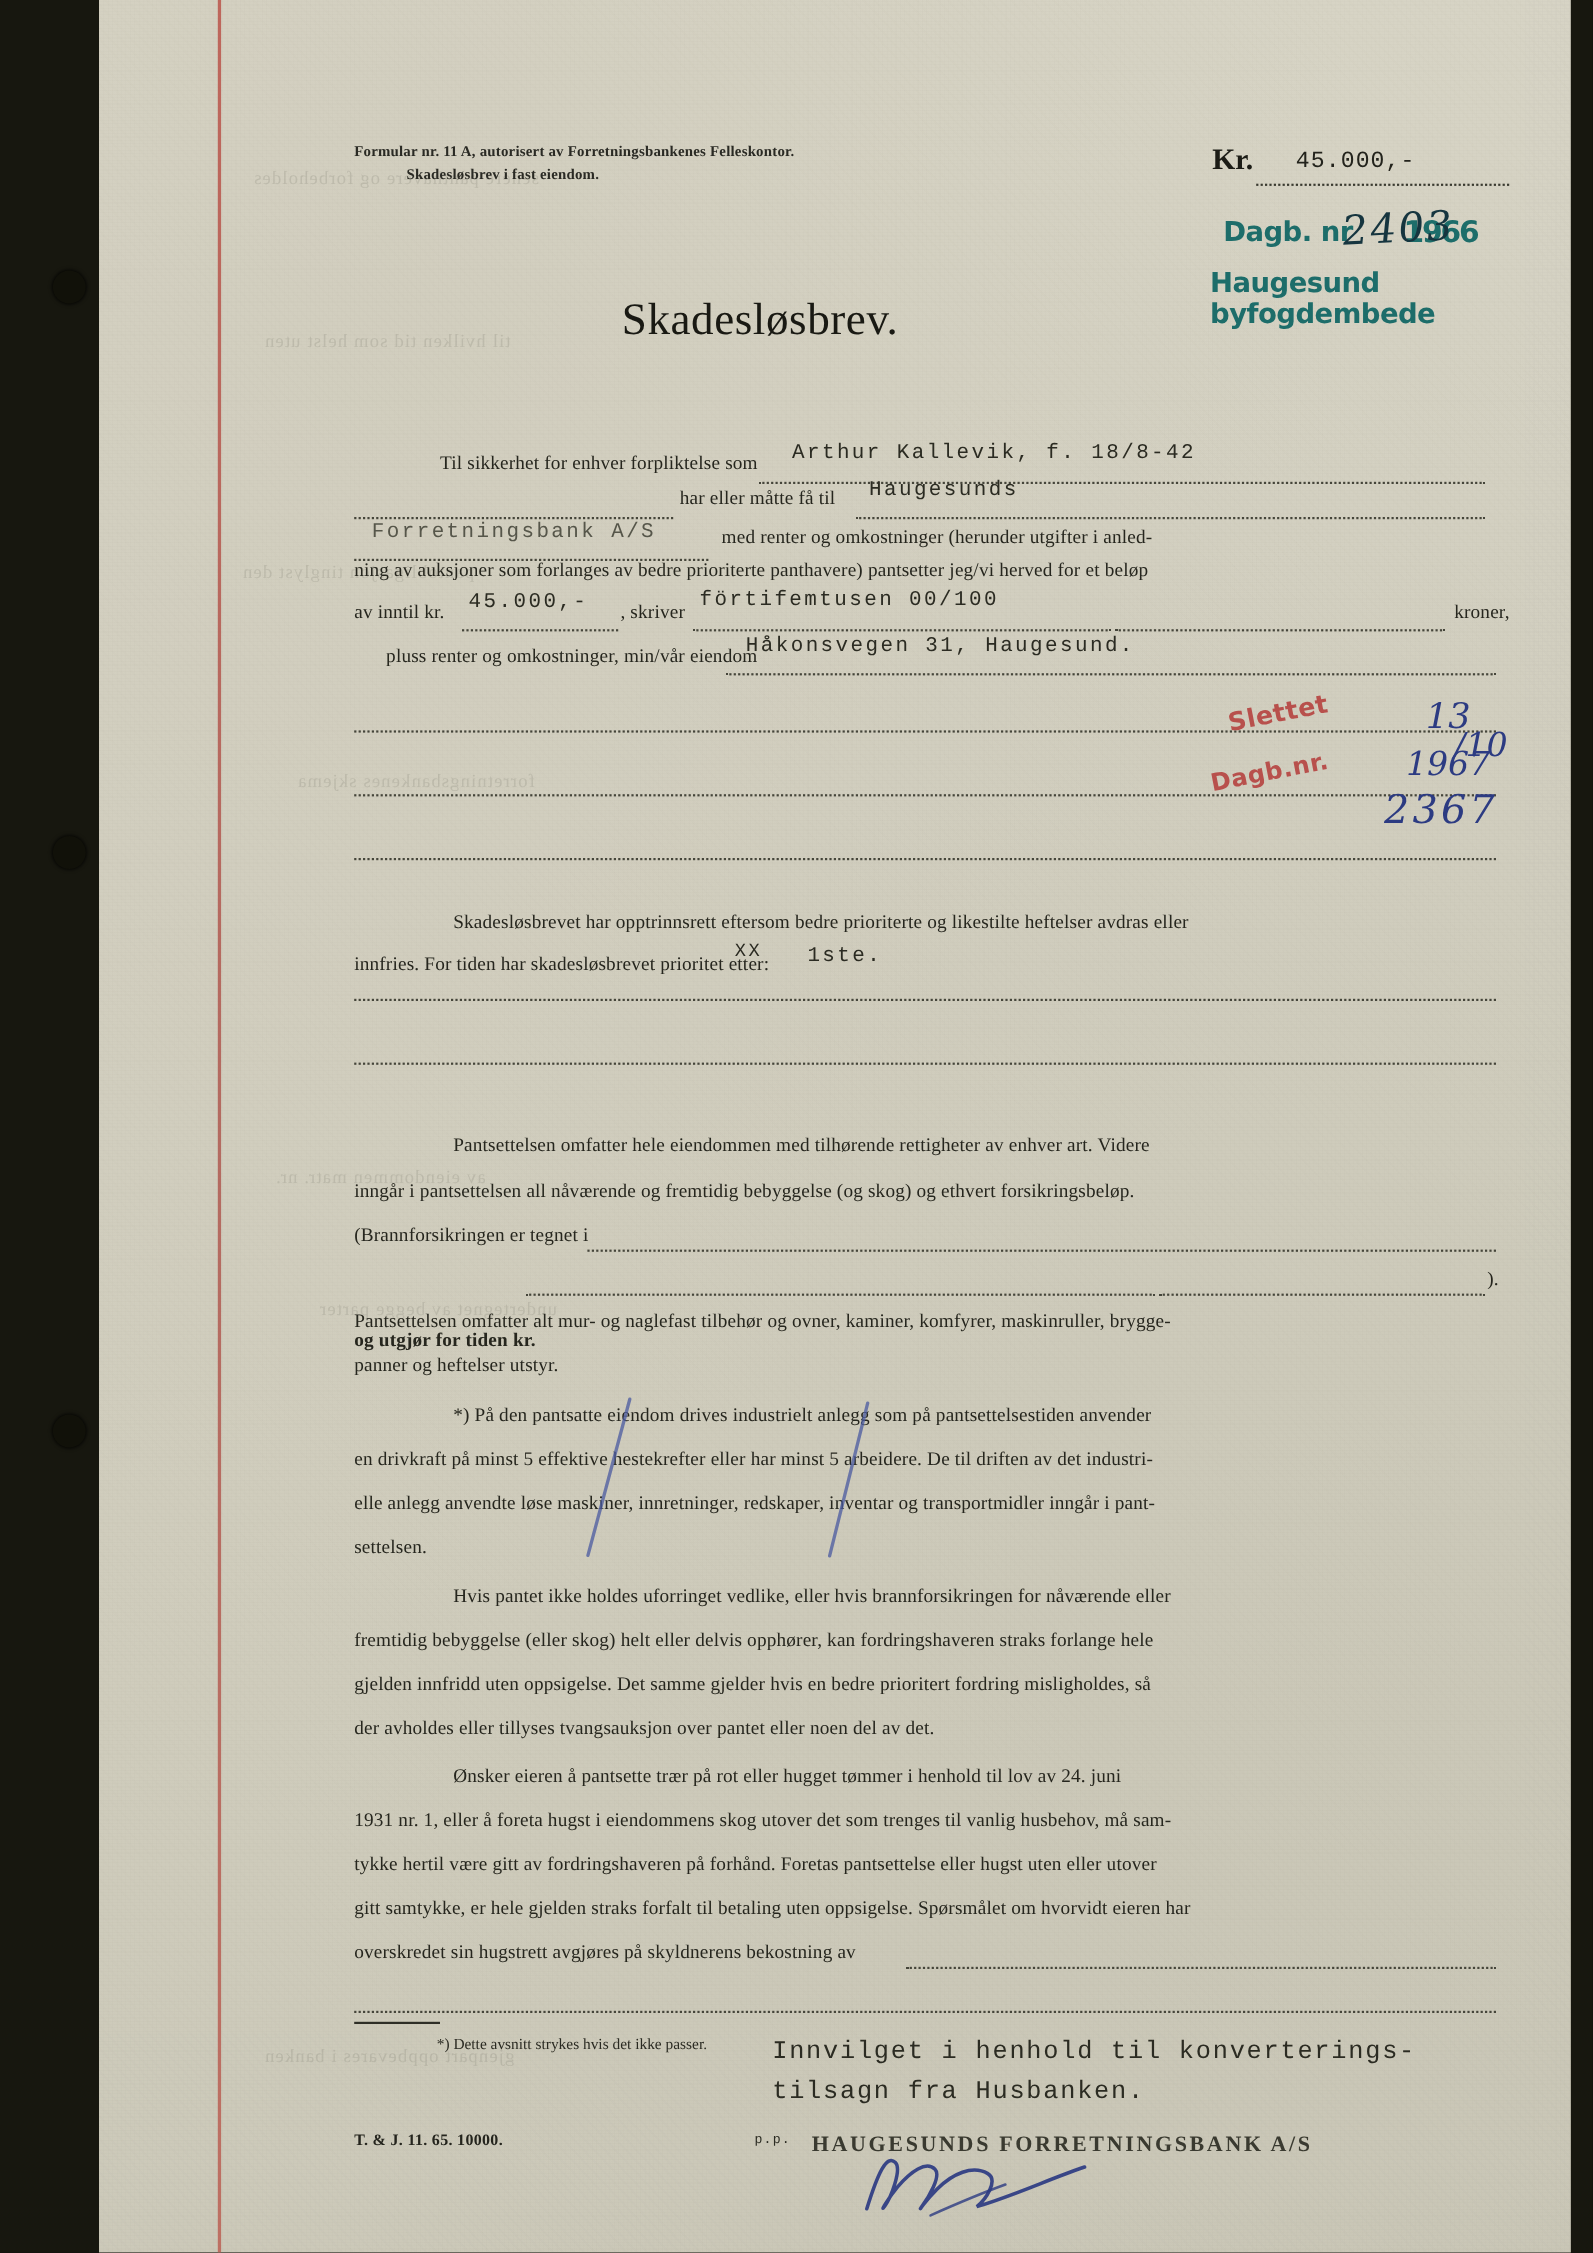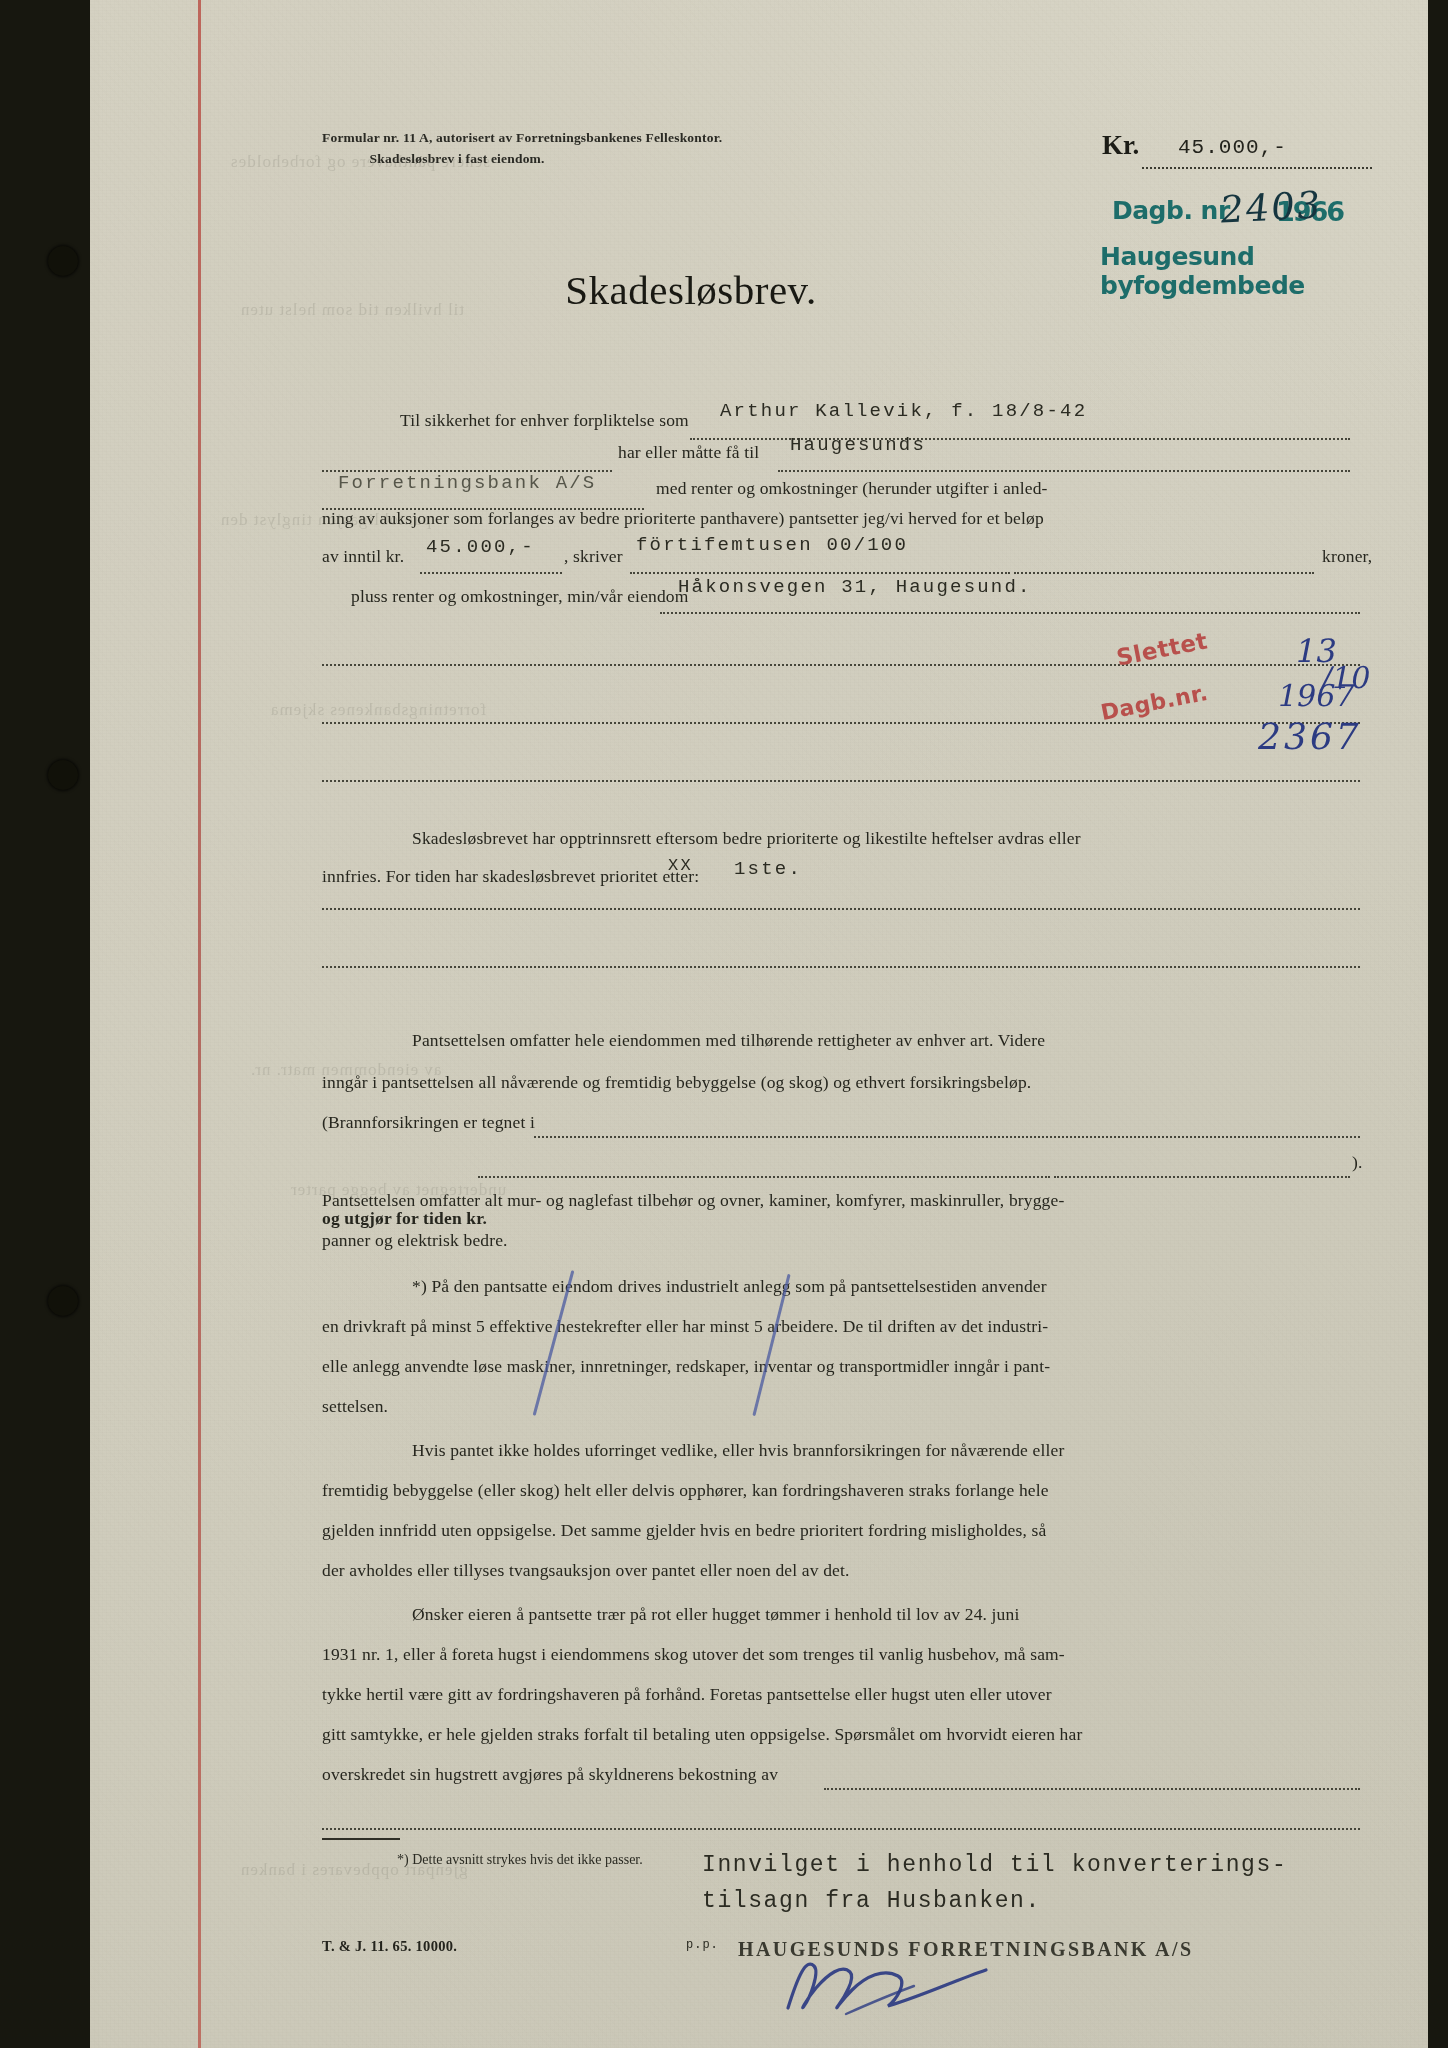--- a/index.html
+++ b/index.html
@@ -361,21 +361,21 @@
 
     <div class="p" style="left:322px; top:1030px;">Pantsettelsen omfatter hele eiendommen med tilhørende rettigheter av enhver art.  Videre</div>
     <div class="p" style="left:232px; top:1072px;">inngår i pantsettelsen all nåværende og fremtidig bebyggelse (og skog) og ethvert forsikringsbeløp.</div>
     <div class="p" style="left:232px; top:1112px;">(Brannforsikringen er tegnet i</div>
     <div class="rule" style="left:444px; top:1136px; width:826px;"></div>
     <div class="p" style="left:232px; top:1208px;font-weight:bold;">og utgjør for tiden kr.</div>
     <div class="rule" style="left:388px; top:1176px; width:572px;"></div>
     <div class="rule" style="left:964px; top:1176px; width:296px;"></div>
     <div class="p" style="left:1262px; top:1152px;">).</div>
     <div class="p" style="left:232px; top:1190px;">Pantsettelsen omfatter alt mur- og naglefast tilbehør og ovner, kaminer, komfyrer, maskinruller, brygge-</div>
-    <div class="p" style="left:232px; top:1230px;">panner og elektrisk bedre.</div>
+    <div class="p" style="left:232px; top:1230px;">panner og heftelser utstyr.</div>
 
     <div class="p" style="left:322px; top:1276px;">*) På den pantsatte eiendom drives industrielt anlegg som på pantsettelsestiden anvender</div>
     <div class="p" style="left:232px; top:1316px;">en drivkraft på minst 5 effektive hestekrefter eller har minst 5 arbeidere. De til driften av det industri-</div>
     <div class="p" style="left:232px; top:1356px;">elle anlegg anvendte løse maskiner, innretninger, redskaper, inventar og transportmidler inngår i pant-</div>
     <div class="p" style="left:232px; top:1396px;">settelsen.</div>
 
     <div class="strike" style="left:462px; top:1268px; width:3px; height:150px; transform: rotate(15deg);"></div>
     <div class="strike" style="left:680px; top:1272px; width:3px; height:146px; transform: rotate(14deg);"></div>
 
     <div class="p" style="left:322px; top:1440px;">Hvis pantet ikke holdes uforringet vedlike, eller hvis brannforsikringen for nåværende eller</div>

